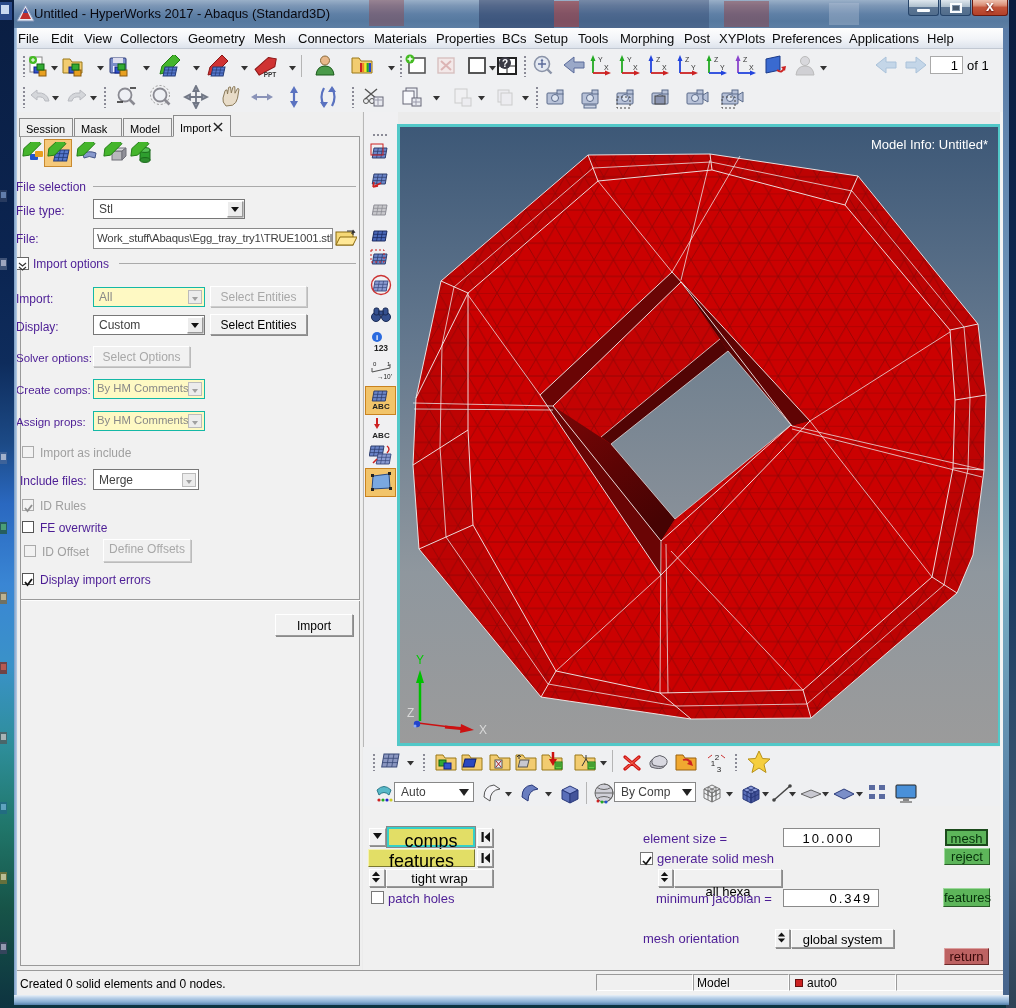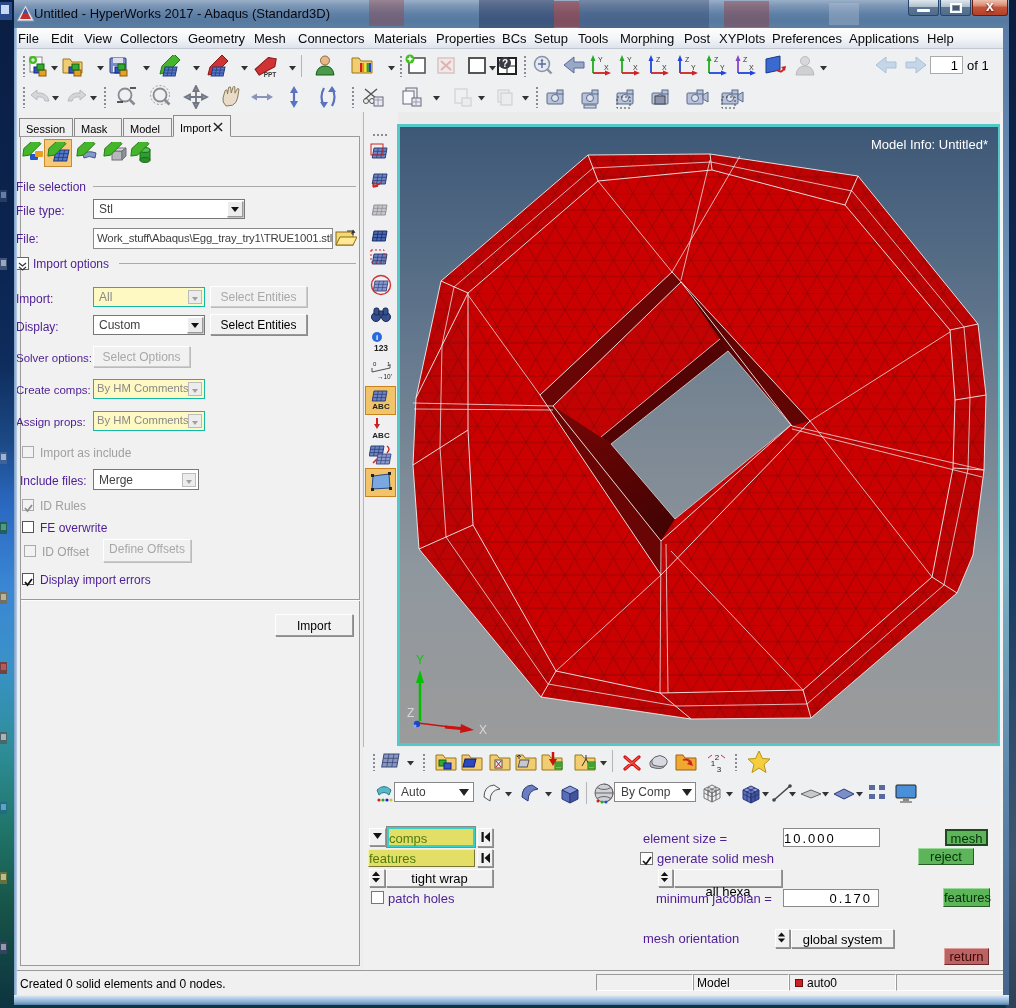--- a/index.html
+++ b/index.html
@@ -11,21 +11,21 @@
 .btn{position:absolute;background:#f1f1f1;border:1px solid #999;border-top:1px solid #fff;border-left:1px solid #fff;box-shadow:1px 1px 0 #8a8a8a;font-size:12px;text-align:center;color:#000;white-space:nowrap}
 .btnd{position:absolute;background:#f1f1f1;border:1px solid #ccc;border-top:1px solid #fff;border-left:1px solid #fff;box-shadow:1px 1px 0 #bbb;font-size:12px;text-align:center;color:#a8a8a8;white-space:nowrap}
 .cb{position:absolute;width:12px;height:12px;background:#fff;border:1px solid #555}
 .cbd{position:absolute;width:12px;height:12px;background:#f2f2f2;border:1px solid #aaa}
 .mi{position:absolute;top:3px;font-size:13px;color:#0a0a0a}
 .tab{position:absolute;background:#efefef;border:1px solid #8a8a8a;font-size:13px;color:#000;text-align:left}
 .vsep{position:absolute;width:1px;background:#b5b5b5}
 .dots{position:absolute;width:4px;background-image:radial-gradient(circle,#8a8a96 1px,transparent 1.2px);background-size:4px 4px}
 .hdots{position:absolute;height:4px;background-image:radial-gradient(circle,#8a8a96 1px,transparent 1.2px);background-size:4px 4px}
 .field{position:absolute;background:#fff;border:1px solid #8a8a8a;font-size:13px;color:#000;white-space:nowrap}
-.ybtn{position:absolute;background:#e2de66;border-top:1px solid #f5f2b0;border-left:1px solid #f5f2b0;border-right:1px solid #7a7830;border-bottom:1px solid #7a7830;font-size:13px;color:#4d7c0f}
+.ybtn{position:absolute;background:#e2de66;border-top:1px solid #f5f2b0;border-left:1px solid #f5f2b0;border-right:1px solid #7a7830;border-bottom:1px solid #7a7830;text-align:center;font-size:18px;color:#000000}
 .gbtn{position:absolute;background:#5db55a;border-top:1px solid #9ed99c;border-left:1px solid #9ed99c;border-right:1px solid #2a5c28;border-bottom:1px solid #2a5c28;text-align:center;font-size:13px;color:#06300a}
 .spin{position:absolute;background:#f1f1f1;border:1px solid #999;border-top-color:#fff;border-left-color:#fff;box-shadow:1px 1px 0 #8a8a8a}
 </style></head><body>
 <div class="a" style="left:0;top:0;width:1016px;height:1008px;background:linear-gradient(180deg,#0a1e42 0%,#0b2450 25%,#0e2c5c 36%,#1c4a86 44%,#2a68c0 50%,#3a86d4 58%,#3a92c8 66%,#2e8e9a 74%,#20766a 82%,#175448 90%,#0d3340 100%)"></div>
 <div class="a" style="left:1006px;top:0;width:10px;height:1008px;background:linear-gradient(180deg,#0a1c3e 0%,#0e2850 30%,#16365e 55%,#2c4a6a 70%,#3e566e 85%,#2e4256 100%)"></div>
 <div class="a" style="left:0;top:2px;width:12px;height:18px;background:#2a4a8a"></div>
 <div class="a" style="left:1px;top:5px;width:8px;height:9px;background:#c8d8f0"></div>
 <div class="a" style="left:0;top:190px;width:7px;height:12px;background:#334466;opacity:.7"></div>
 <div class="a" style="left:1px;top:192px;width:5px;height:6px;background:#88aadd;opacity:.6"></div>
 <div class="a" style="left:0;top:258px;width:7px;height:12px;background:#556688;opacity:.7"></div>
@@ -920,40 +920,40 @@
       <polygon points="10,1 10,11 4.5,6" fill="#111"></polygon>
     </svg></div>
 <div class="spin" style="left:369px;top:869px;width:16px;height:18px"><svg width="12" height="14" viewBox="0 0 12 14">
       <polygon points="6,1.5 10,6 2,6" fill="#111"></polygon>
       <polygon points="6,12.5 10,8 2,8" fill="#111"></polygon>
     </svg></div>
 <div class="btn" style="left:386px;top:869px;width:107px;height:18px;padding-top:1px;font-size:13px">tight wrap</div>
 <div class="cb" style="left:371px;top:891px;width:13px;height:13px;border-color:#777"></div>
 <div class="lbl" style="left:388px;top:891px;font-size:13px">patch holes</div>
 <div class="lbl" style="left:643px;top:831px;font-size:13px">element size =</div>
-<div class="field" style="left:783px;top:828px;width:97px;height:19px;text-align:left;padding:2px 6px 0 0;letter-spacing:2px">10.000</div>
+<div class="field" style="left:783px;top:828px;width:97px;height:19px;text-align:center;padding:2px 6px 0 0;letter-spacing:2px">10.000</div>
 <div class="cb" style="left:640px;top:852px;width:13px;height:13px;border-color:#777"><svg width="12" height="12" viewBox="0 0 12 12">
       <path d="M2,6 L5,9 L10,2" stroke="#111" stroke-width="1.7" fill="none"></path>
     </svg></div>
 <div class="lbl" style="left:657px;top:851px;font-size:13px">generate solid mesh</div>
 <div class="spin" style="left:658px;top:869px;width:15px;height:18px"><svg width="11" height="14" viewBox="0 0 12 14">
       <polygon points="6,1.5 10,6 2,6" fill="#111"></polygon>
       <polygon points="6,12.5 10,8 2,8" fill="#111"></polygon>
     </svg></div>
 <div class="btn" style="left:674px;top:869px;width:108px;height:18px;padding-top:14px;font-size:13px">all hexa</div>
 <div class="lbl" style="left:656px;top:891px;font-size:13px">minimum jacobian =</div>
-<div class="field" style="left:783px;top:889px;width:96px;height:18px;text-align:right;padding:1px 6px 0 0;letter-spacing:2px">0.170</div>
+<div class="field" style="left:783px;top:889px;width:96px;height:18px;text-align:right;padding:1px 6px 0 0;letter-spacing:2px">0.349</div>
 <div class="lbl" style="left:643px;top:931px;font-size:13px">mesh orientation</div>
 <div class="spin" style="left:775px;top:929px;width:15px;height:19px"><svg width="11" height="15" viewBox="0 0 12 14">
       <polygon points="6,1.5 10,6 2,6" fill="#111"></polygon>
       <polygon points="6,12.5 10,8 2,8" fill="#111"></polygon>
     </svg></div>
 <div class="btn" style="left:791px;top:929px;width:103px;height:19px;padding-top:2px;font-size:13px">global system</div>
 <div class="gbtn" style="left:945px;top:829px;width:43px;height:17px;border:2px solid #1c4a1c;font-size:13px">mesh</div>
-<div class="gbtn" style="left:918px;top:848px;width:56px;height:17px">reject</div>
+<div class="gbtn" style="left:944px;top:848px;width:46px;height:17px">reject</div>
 <div class="gbtn" style="left:943px;top:888px;width:47px;height:19px;padding-top:1px">features</div>
 <div class="a" style="left:944px;top:948px;width:45px;height:17px;background:#bd6262;border-top:1px solid #dca0a0;border-left:1px solid #dca0a0;border-right:1px solid #6a2a2a;border-bottom:1px solid #6a2a2a;text-align:center;font-size:13px;color:#3a0808">return</div>
 <div class="a" style="left:17px;top:970px;width:989px;height:27px;background:#f0f0f0;border-top:1px solid #9a9a9a">
 <div class="a" style="left:3px;top:6px;font-size:12px;color:#000">Created 0 solid elements and 0 nodes.</div>
 <div class="a" style="left:579px;top:3px;width:97px;height:17px;border:1px solid #9a9a9a;border-bottom-color:#fff;border-right-color:#fff"></div>
 <div class="a" style="left:676px;top:3px;width:96px;height:17px;border:1px solid #9a9a9a;border-bottom-color:#fff;border-right-color:#fff;font-size:12px;padding:1px 0 0 3px">Model</div>
 <div class="a" style="left:772px;top:3px;width:107px;height:17px;border:1px solid #9a9a9a;border-bottom-color:#fff;border-right-color:#fff;font-size:12px;padding:1px 0 0 5px"><span style="display:inline-block;width:8px;height:8px;background:#cc2222;border:1px solid #661111;margin-right:4px"></span>auto0</div>
 <div class="a" style="left:879px;top:3px;width:108px;height:17px;border:1px solid #9a9a9a;border-bottom-color:#fff;border-right-color:#fff"></div>
 </div>
 <div class="a" style="left:14px;top:995px;width:995px;height:10px;background:linear-gradient(180deg,#e8f0f8 0%,#b8d0e8 30%,#88aed2 70%,#5580ab 100%)"></div>

